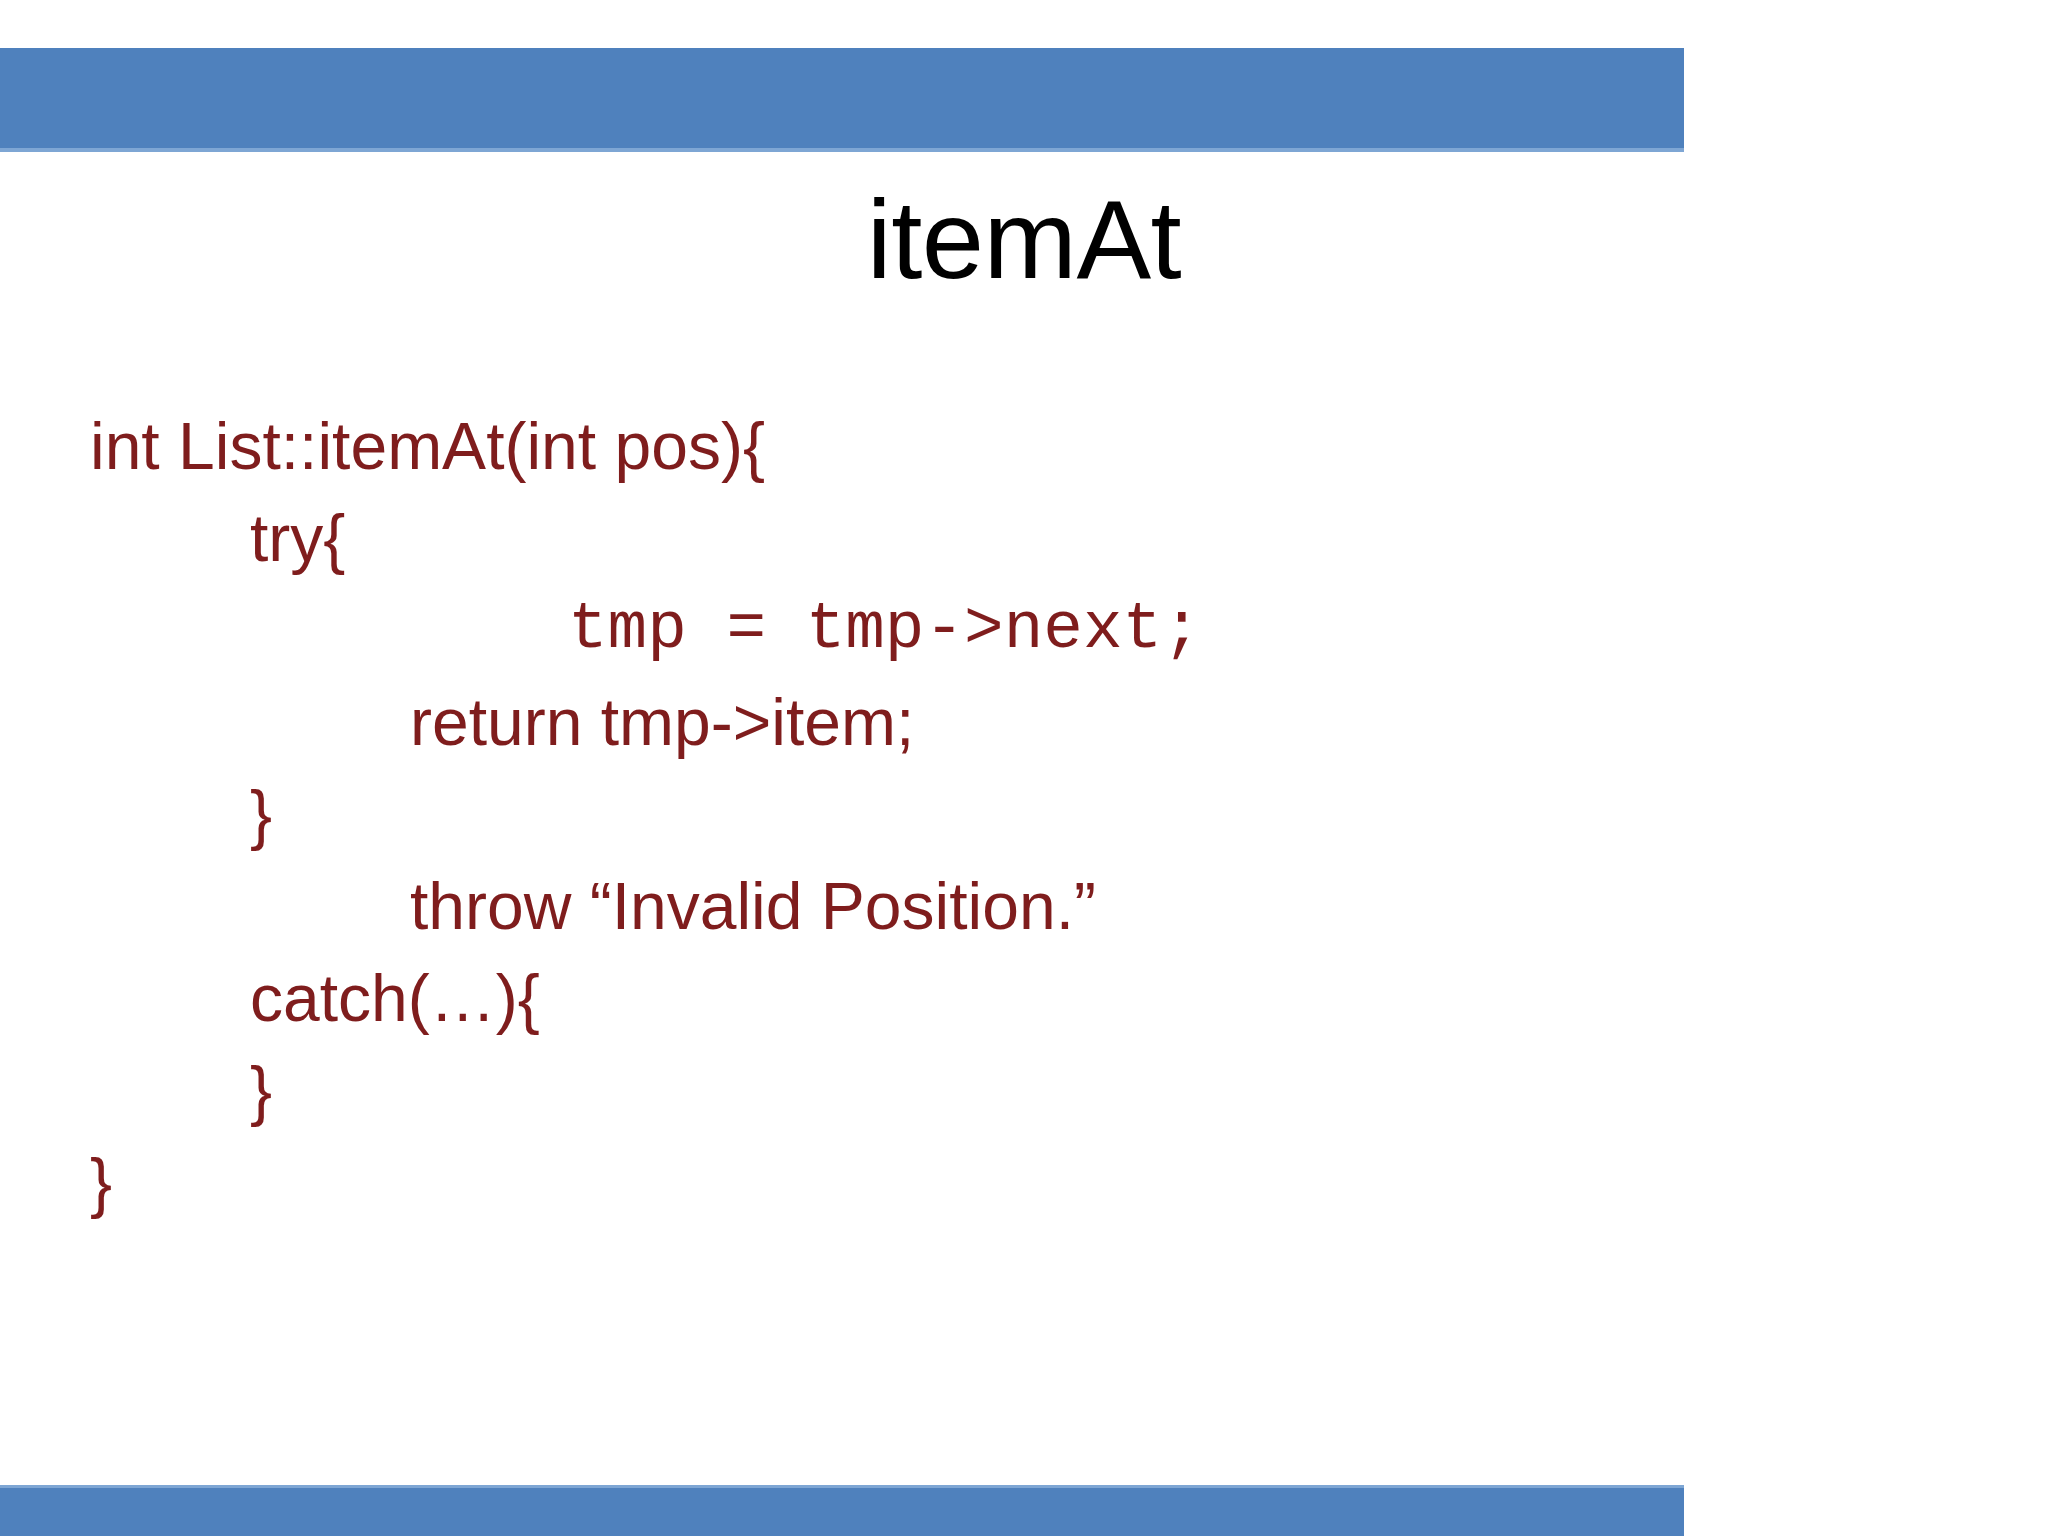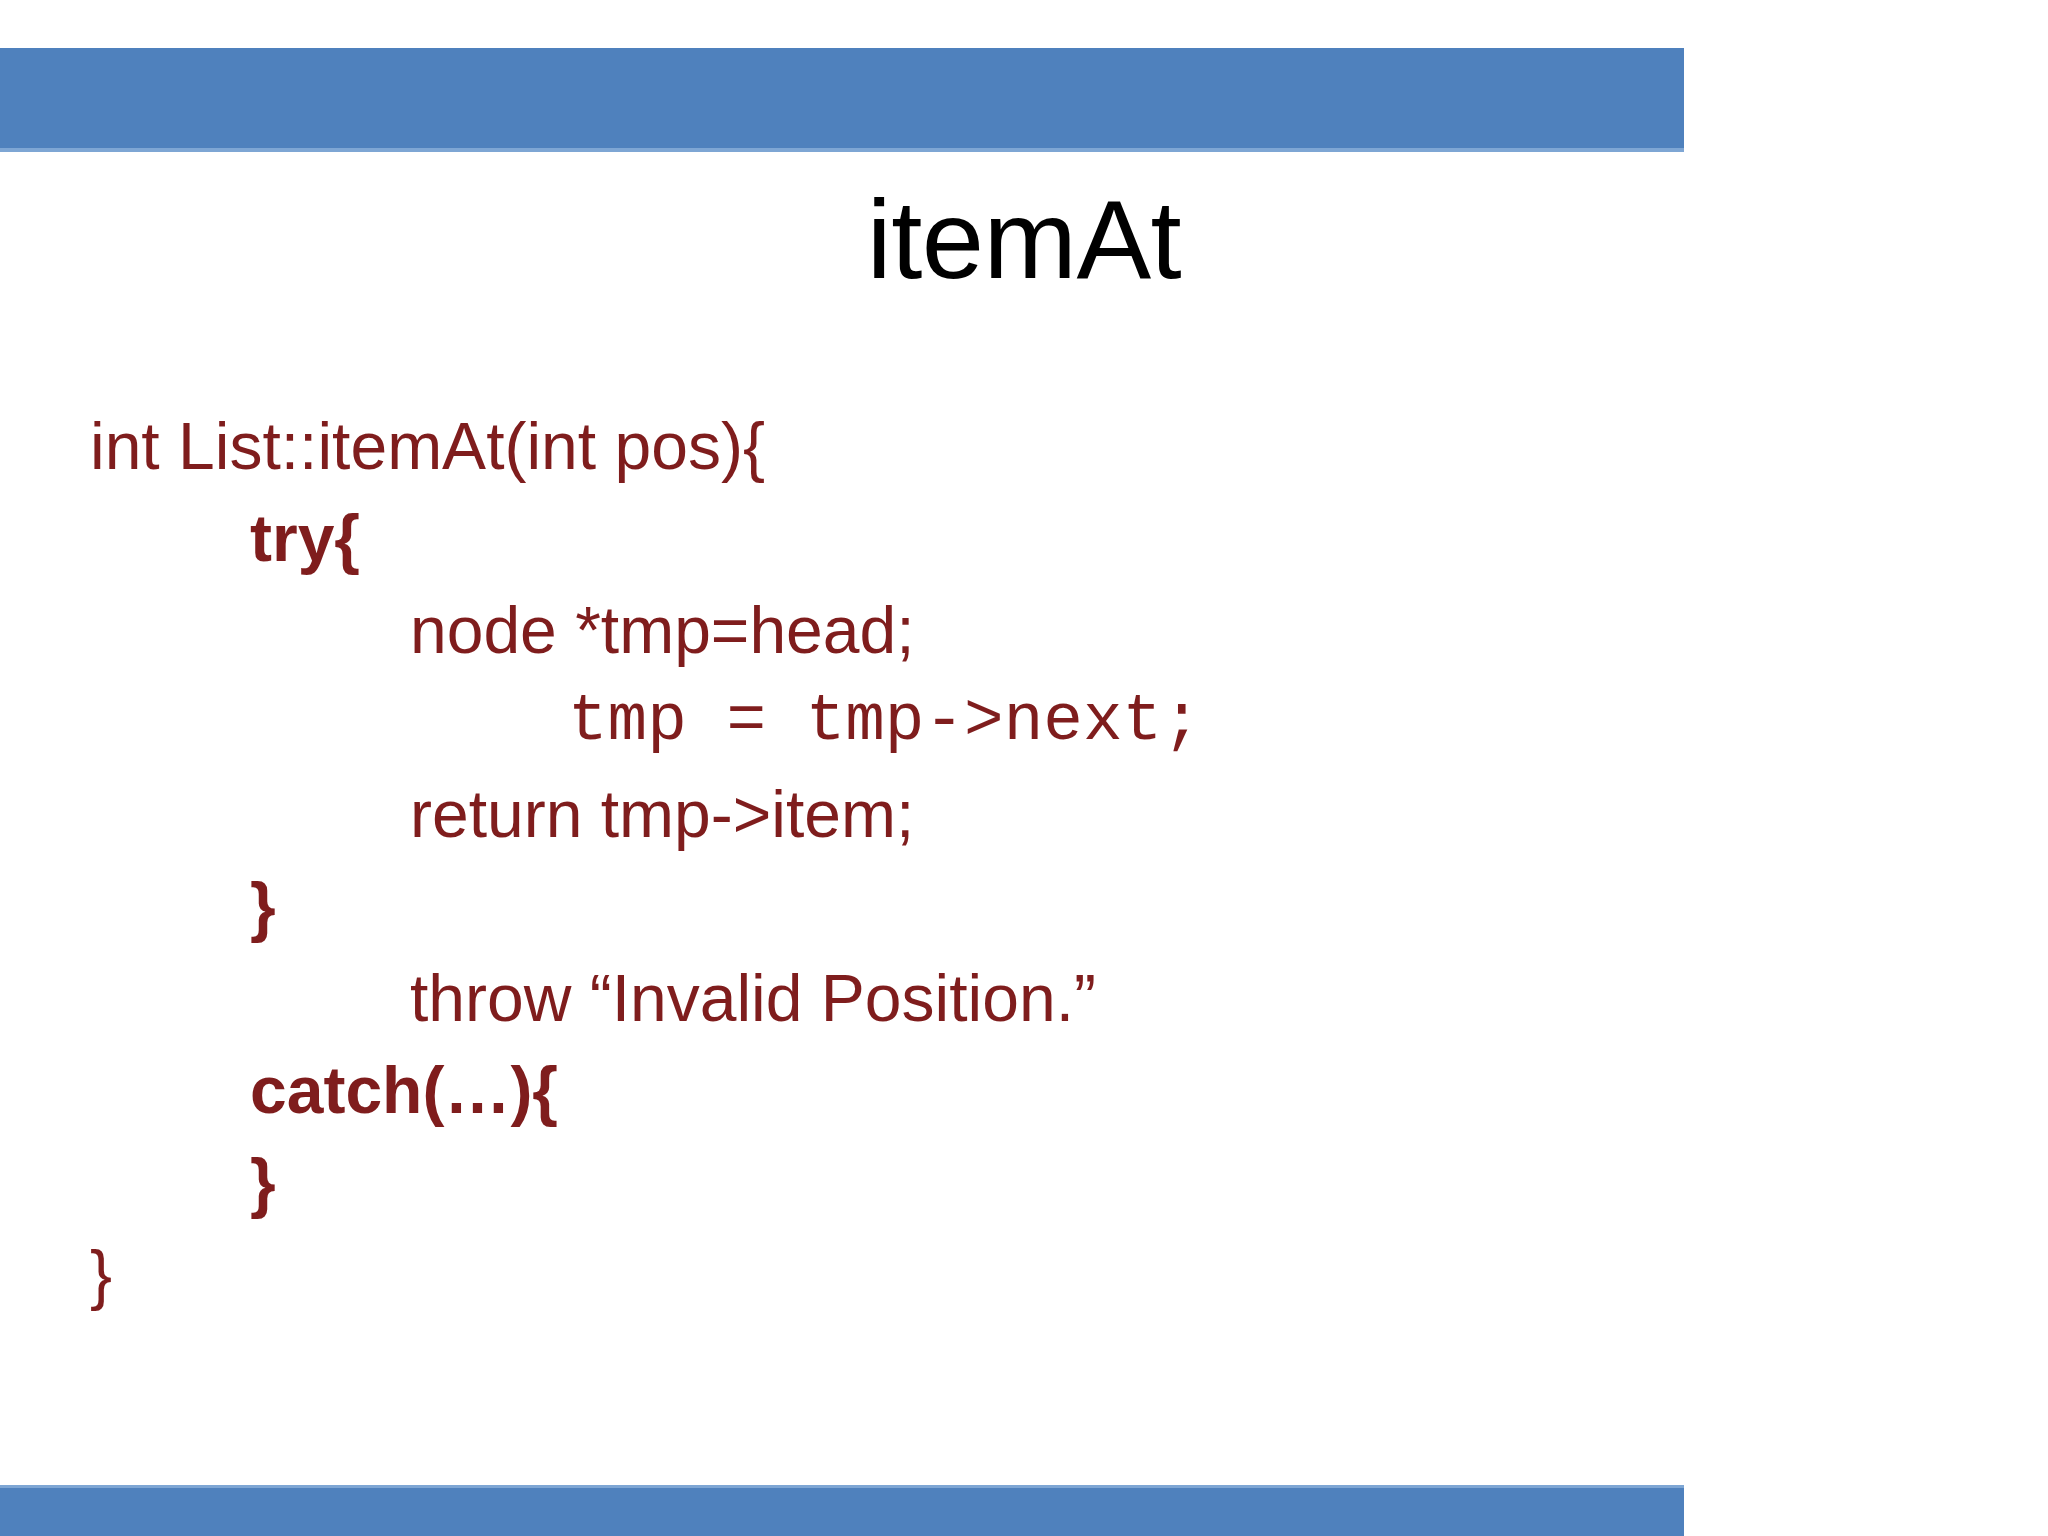--- a/index.html
+++ b/index.html
@@ -70,38 +70,37 @@
   }
   .code-line {
     color: #7f1d1d;
     font-size: 66px;
     line-height: 92px;
     height: 92px;
     white-space: pre;
     font-weight: 400;
   }
   .ind-0 { padding-left: 0px; }
-  .ind-1 { padding-left: 160px; font-weight: bold; }
+  .ind-1 { padding-left: 160px; }
   .ind-2 { padding-left: 320px; }
   .ind-3 { padding-left: 478px; font-family: Liberation Mono, monospace; }
 </style>
 </head>
 <body>
 
 <div class="slide">
 
   <div class="band band-top"></div>
   <div class="band-top-edge"></div>
 
   <div class="slide-title">itemAt</div>
 
   <div class="code-body">
     <div class="code-line ind-0">int List::itemAt(int pos){</div>
     <div class="code-line ind-1">try{</div>
-    <div class="code-line ind-2">node *tmp=head;</div>
     <div class="code-line ind-3">tmp = tmp-&gt;next;</div>
     <div class="code-line ind-2">return tmp-&gt;item;</div>
     <div class="code-line ind-1">}</div>
     <div class="code-line ind-2">throw “Invalid Position.”</div>
     <div class="code-line ind-1">catch(…){</div>
     <div class="code-line ind-1">}</div>
     <div class="code-line ind-0">}</div>
   </div>
 
   <div class="band-bottom-edge"></div>

